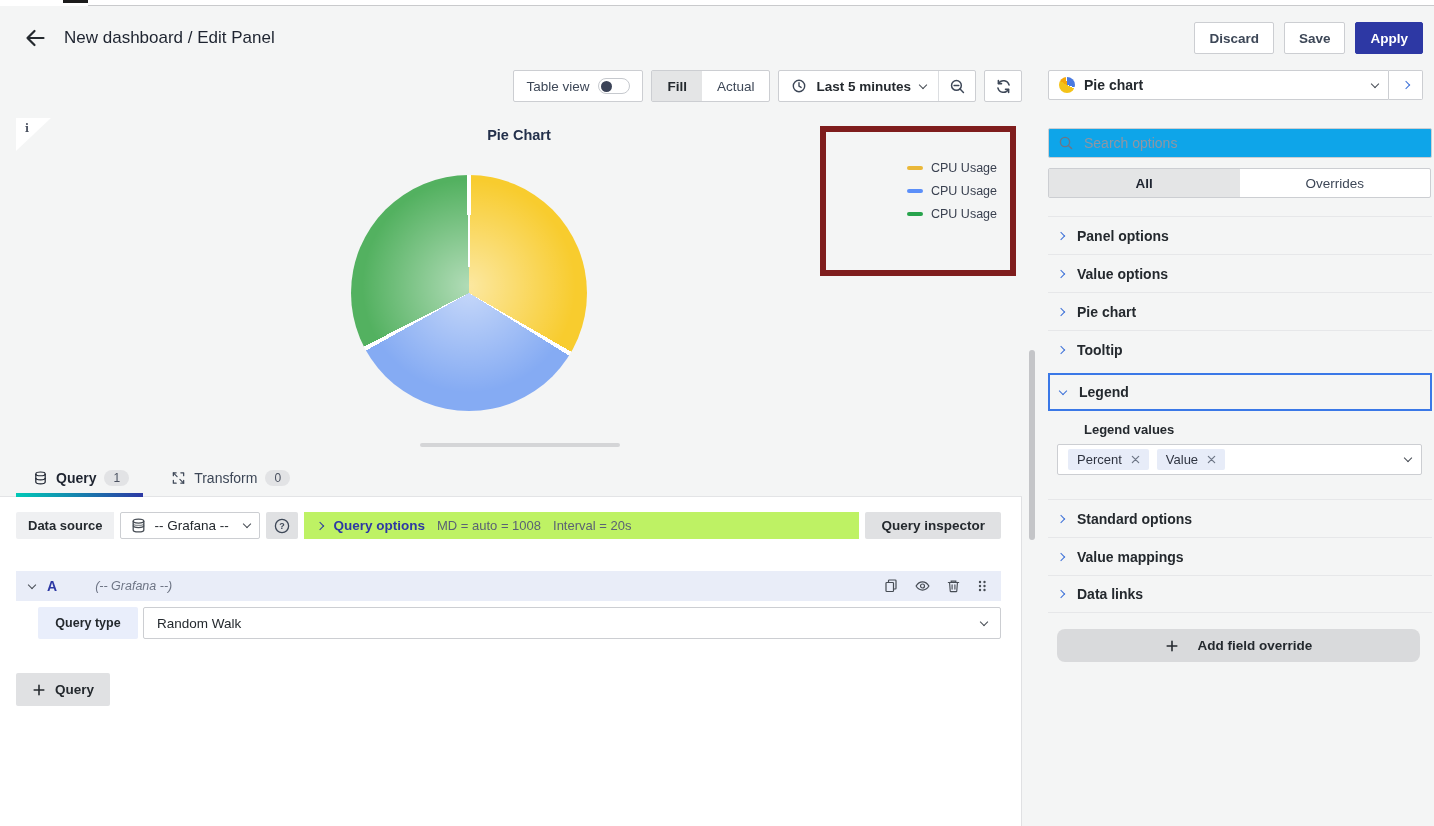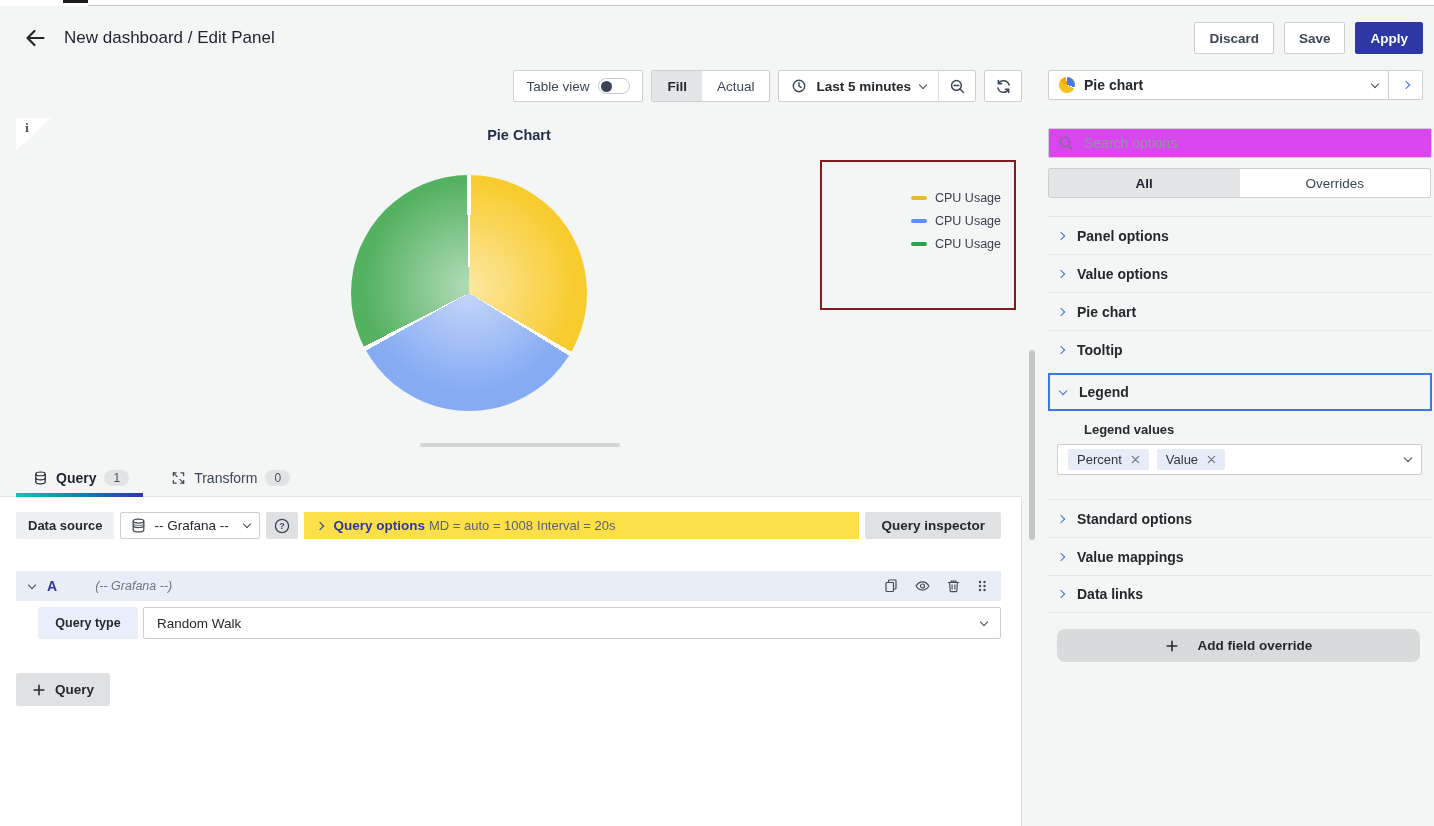--- a/index.html
+++ b/index.html
@@ -45,22 +45,22 @@
     border-top:33px solid #fff; border-right:35px solid transparent; }
   .info-glyph { position:absolute; left:6px; top:12px; width:10px; text-align:center;
     font-size:10.5px; font-weight:700; color:#4a5160; font-family:"DejaVu Serif", serif; }
   .info-glyph::before { content:"i"; }
   .panel-title { position:absolute; top:17px; left:0; width:100%; text-align:center;
     font-weight:700; font-size:14.5px; color:#23304b; }
   .pie { position:absolute; left:335px; top:65px; width:236px; height:236px; border-radius:50%; }
   .pie::after { content:""; position:absolute; inset:0; border-radius:50%;
     background:radial-gradient(circle at 50% 47%, rgba(255,255,255,0.55) 0%, rgba(255,255,255,0) 62%); }
   .legend-box { position:absolute; left:804px; top:16px; width:196px; height:150px;
-    border:2px solid #7f1d1d; display:flex; flex-direction:column; align-items:flex-end;
-    padding:29px 13px 0 0; gap:9px;margin-top:34px; }
+    border:6px solid #7f1d1d; display:flex; flex-direction:column; align-items:flex-end;
+    padding:29px 13px 0 0; gap:9px; }
   .legend-item { display:flex; align-items:center; gap:8px; font-size:12.5px; color:#3a4150; cursor:pointer; }
   .swatch { width:16px; height:4px; border-radius:2px; }
   .drag-bar { position:absolute; left:404px; top:333px; width:200px; height:4px; border-radius:2px; background:#d4d5d7; }
 
   
   .tabs-row { position:absolute; top:460px; left:0; width:1022px; height:37px;
     display:flex; align-items:center; padding-left:33px; gap:42px; border-bottom:1px solid #e3e4e6; }
   .tab { position:relative; height:100%; display:flex; align-items:center; gap:8px; font-size:14px; color:#3d4757; cursor:pointer; }
   .tab .t-label { font-weight:400; }
   .tab.active .t-label { font-weight:700; color:#1e2430; }
@@ -71,21 +71,21 @@
   
   .editor-pane { position:absolute; top:497px; left:0; width:1022px; height:329px;
     background:#fff; border-right:1px solid #e0e1e3; padding:15px 20px 0 16px; }
   .ds-row { display:flex; align-items:stretch; height:27px; }
   .pill-label { background:#eff0f2; padding:0 12px; display:flex; align-items:center;
     font-weight:600; font-size:13px; color:#24292e; border-radius:2px 0 0 2px; }
   .ds-select { width:140px; border:1px solid #ccced2; border-radius:2px; background:#fff;
     display:flex; align-items:center; gap:7px; padding:0 9px; margin:0 6px; font-size:13.5px; cursor:pointer; }
   .ds-select .caret { margin-left:auto; }
   .help-btn { width:32px; background:#e0e1e3; border-radius:2px; display:grid; place-items:center; margin-right:6px; cursor:pointer; }
-  .options-bar { flex:1; background:#fde047; display:flex; align-items:center; gap:4px;
+  .options-bar { flex:1; background:#bef264; display:flex; align-items:center; gap:12px;
     padding:0 13px; margin-right:6px; font-size:13px; color:#5a6274; }
   .qo-link { display:flex; align-items:center; gap:10px; color:#2d38a4; font-weight:700; font-size:13.5px; cursor:pointer; }
   .inspector-btn { background:#e0e1e3; border:none; border-radius:2px; padding:0 16px;
     font-family:inherit; font-weight:600; font-size:13.5px; color:#24292e; cursor:pointer; }
   .query-card { margin-top:32px; }
   .query-header { display:flex; align-items:center; height:30px; background:#e9edf8; padding:0 13px; }
   .query-ref { color:#2d38a4; font-weight:700; font-size:14px; margin-left:12px; cursor:pointer; }
   .query-ds { font-style:italic; font-size:12.5px; color:#6e7585; margin-left:38px; }
   .qh-icons { margin-left:auto; display:flex; align-items:center; gap:15px; color:#464c54; }
   .qh-icons > span { cursor:pointer; display:grid; place-items:center; }
@@ -105,21 +105,21 @@
   
   .options-pane { position:absolute; left:1048px; top:70px; width:384px; height:756px; }
   .viz-row { display:flex; height:30px; width:375px; }
   .viz-select { flex:1; border:1px solid #ccced2; border-radius:2px 0 0 2px; background:#fff;
     display:flex; align-items:center; gap:9px; padding:0 10px; font-weight:700; font-size:14px; cursor:pointer; }
   .viz-select .caret { margin-left:auto; }
   .viz-expand { width:34px; border:1px solid #ccced2; border-left:none; border-radius:0 2px 2px 0;
     background:#fff; display:grid; place-items:center; cursor:pointer; color:#3d71d9; }
   .pie-mini { width:16px; height:16px; border-radius:50%;
     background:conic-gradient(#4a7ae0 0 108deg, #fff 108deg 118deg, #f4c318 118deg 300deg, #f6a70a 300deg 352deg, #fff 352deg 360deg); }
-  .search-box { margin-top:28px; height:30px; border:1px solid #ccced2; border-radius:2px; background:#d946ef;
+  .search-box { margin-top:28px; height:30px; border:1px solid #ccced2; border-radius:2px; background:#0ea5e9;
     display:flex; align-items:center; gap:8px; padding:0 9px; }
   .search-box input { border:none; outline:none; flex:1; font-family:inherit; font-size:14px; color:#24292e; background:transparent; }
   .search-box input::placeholder { color:#8f96a3; }
   .opt-tabs { margin-top:10px; height:30px; border:1px solid #ccced2; border-radius:2px; background:#fff;
     display:flex; width:383px; }
   .opt-tab { flex:1; display:grid; place-items:center; font-size:13.5px; color:#3d4757; cursor:pointer; }
   .opt-tab.active { background:#e4e5e6; font-weight:700; color:#1e2430; }
   .sections-top { margin-top:18px; }
   .section-row { height:38px; display:flex; align-items:center; gap:13px; padding-left:10px;
     border-top:1px solid #e6e7e9; font-weight:600; font-size:14px; color:#24292e; cursor:pointer; }

